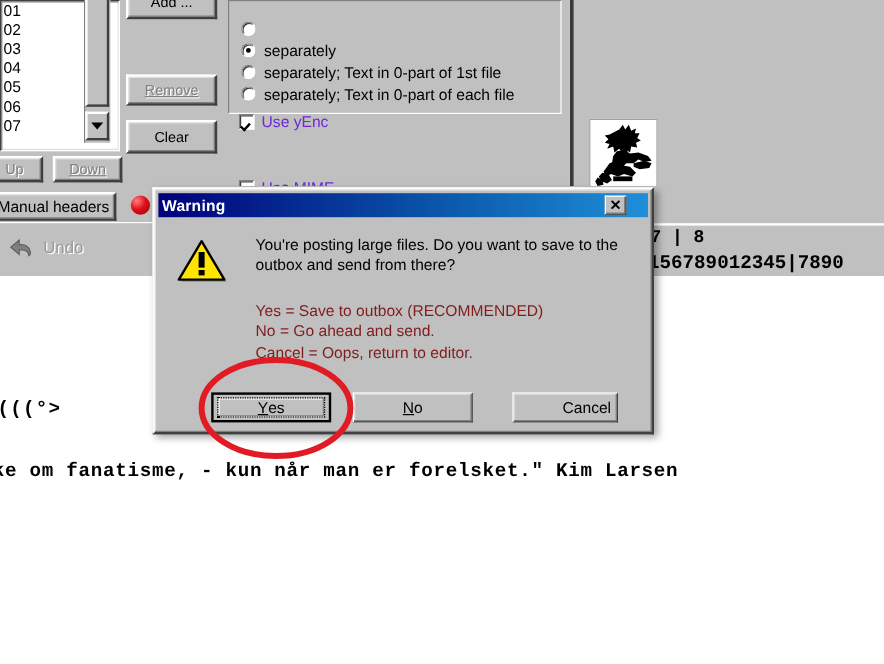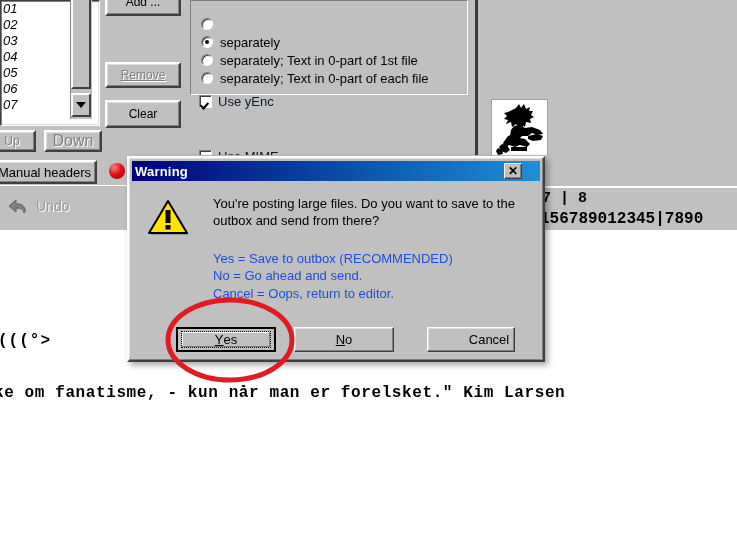--- a/index.html
+++ b/index.html
@@ -97,21 +97,20 @@
     overflow: hidden;
   }
   #file-list .item {
     font-family: "Liberation Sans", sans-serif;
     font-size: 13px;
     color: #000000;
     padding: 0 2px;
     height: 16px;
     line-height: 16px;
     white-space: nowrap;
-    font-style: italic;
   }
   #list-scroll {
     position: absolute;
     left: 70px; top: -3px; width: 22px; height: 122px;
     background: #c0c0c0;
     border-left: 1px solid #808080;
     box-sizing: border-box;
   }
   #list-thumb {
     position: absolute;
@@ -177,21 +176,21 @@
     border-radius: 50%;
     background: #000000;
   }
 
   
   .cb-row {
     position: absolute;
     display: flex;
     align-items: center;
     font-size: 13px;
-    color: #0f172a;
+    color: #6d28d9;
     font-family: "Liberation Sans", sans-serif;
   }
   .cb-mark {
     width: 13px; height: 13px;
     background: #ffffff;
     border-top: 1px solid #808080;
     border-left: 1px solid #808080;
     border-right: 1px solid #ffffff;
     border-bottom: 1px solid #ffffff;
     box-shadow: inset 1px 1px 0 #404040;
@@ -408,21 +407,21 @@
     font-size: 13px;
     color: #000;
     line-height: 1.30;
     font-family: "Liberation Sans", sans-serif;
   }
   #msg-options {
     position: absolute;
     left: 84px; top: 92px;
     width: 320px;
     font-size: 13px;
-    color: #1d4ed8;
+    color: #7f1d1d;
     line-height: 1.33;
     font-family: "Liberation Sans", sans-serif;
     white-space: pre-line;
   }
   .dlg-btn {
     position: absolute;
     top: 169px;
     height: 25px;
     background: #c0c0c0;
     font-size: 13px;
@@ -480,21 +479,21 @@
     <div id="list-scroll"></div>
     <div id="list-thumb"></div>
     <div id="list-down-btn">
       <div class="tri-down"></div>
     </div>
 
     <div class="btn" style="left:105px; top:-12px; width:76px; height:28px;">Add ...</div>
     <div class="btn disabled" style="left:105px; top:62px; width:76px; height:26px;text-decoration:underline;">Remove</div>
     <div class="btn" style="left:105px; top:100px; width:76px; height:28px;">Clear</div>
     <div class="btn disabled" style="left:-12px; top:130px; width:48px; height:22px; font-size:12px;">Up</div>
-    <div class="btn disabled" style="left:44px; top:130px; width:58px; height:22px; font-size:16px;">Down</div>
+    <div class="btn disabled" style="left:44px; top:130px; width:58px; height:22px; font-size:12px;text-decoration:underline;">Down</div>
   </div>
 
   <div class="panel" id="bg-panel-mid">
 
     <div class="groupbox" id="radio-group">
       <div style="height:14px;"></div>
       <div class="radio-row">
         <span class="radio-mark"></span>
       </div>
       <div class="radio-row">

